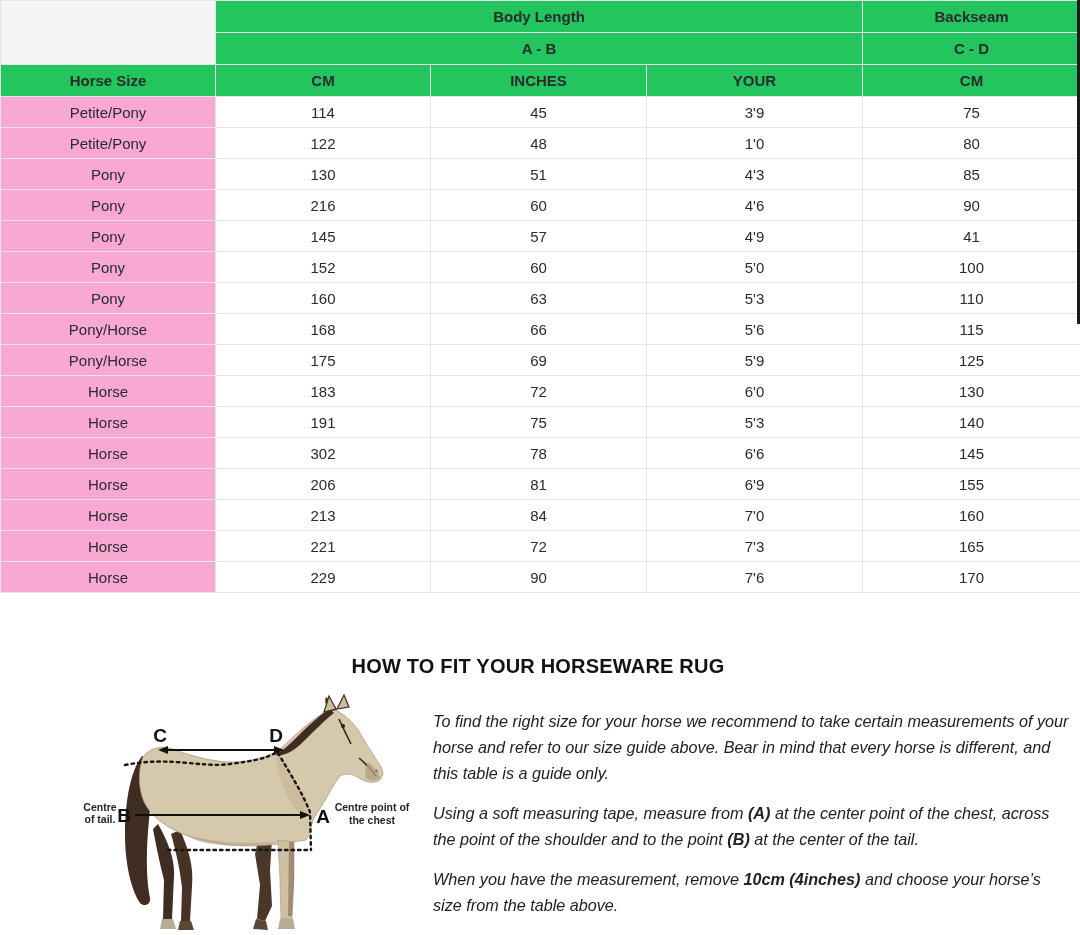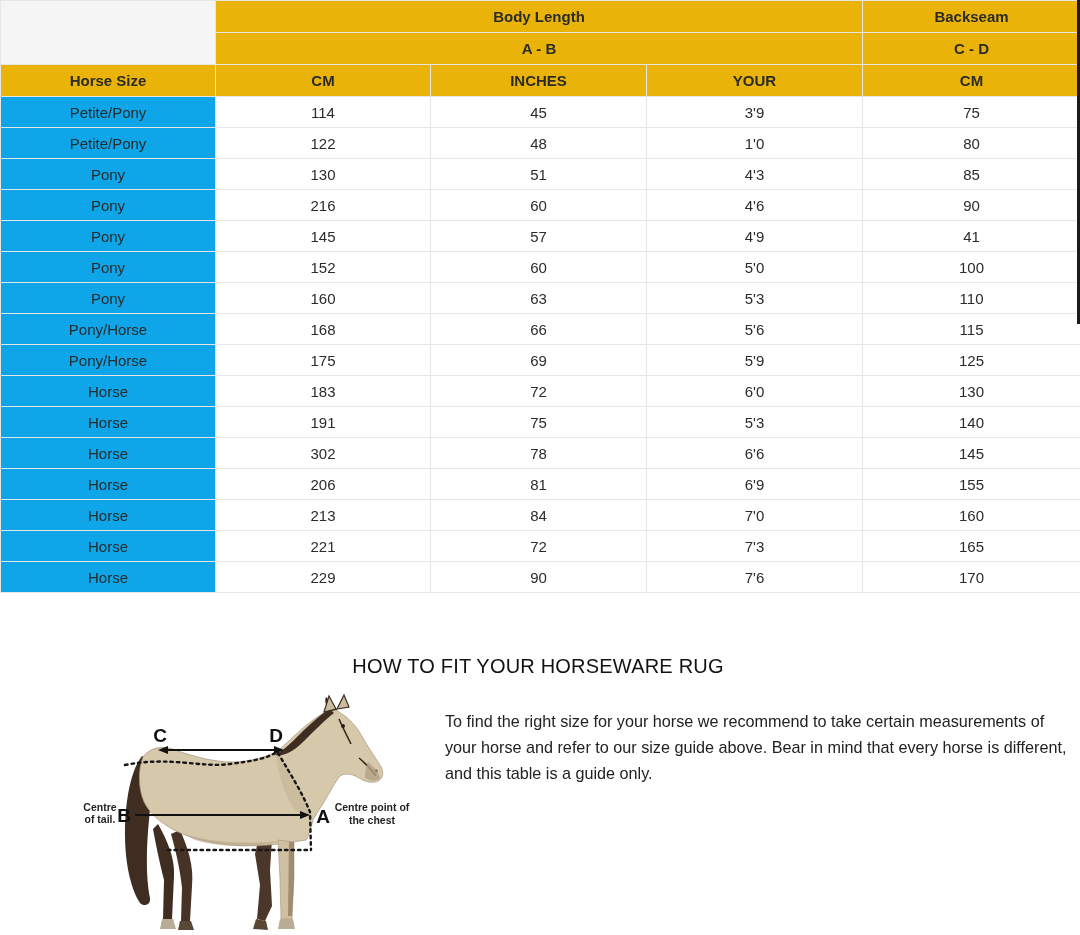--- a/index.html
+++ b/index.html
@@ -10,37 +10,37 @@
   }
   
   table.size-chart {
     position:absolute; top:0; left:0; width:1080px;
     border-collapse:collapse; table-layout:fixed; font-size:15px;
   }
   table.size-chart th, table.size-chart td {
     border:1px solid #e6e6e6; text-align:center; vertical-align:middle;
     padding:0; color:#2b2b2b;
   }
-  table.size-chart thead th { background:#eab308; font-weight:700; height:32px; }
+  table.size-chart thead th { background:#22c55e; font-weight:700; height:32px; }
   table.size-chart thead td.corner { background:#f5f5f5; }
   table.size-chart tbody td { height:31px; background:#ffffff; font-weight:400; }
-  table.size-chart tbody td:first-child { background:#0ea5e9; }
+  table.size-chart tbody td:first-child { background:#f9a8d4; }
   .edge-bar {
     position:absolute; top:0; right:0; width:3px; height:324px; background:#1b1b1b;
   }
   
   .guide-heading {
     position:absolute; top:655px; left:0; width:1076px; text-align:center;
-    font-size:20px; font-weight:400; letter-spacing:.2px; color:#121212;
+    font-size:20px; font-weight:700; letter-spacing:.2px; color:#121212;
   }
   .guide-text {
     position:absolute; top:708px; left:433px; width:636px;
     font-size:16.2px; line-height:26px; color:#222;
   }
-  .guide-text p { margin:0 0 14px 12px; }
+  .guide-text p { margin:0 0 14px 0;font-style:italic; }
   .guide-text strong { font-weight:700; }
   .diagram {
     position:absolute; top:690px; left:80px; width:340px; height:245px;
   }
   .diagram svg { display:block; width:340px; height:245px; }
   .anno-letter { font-family:"Liberation Sans", sans-serif; font-size:19px; font-weight:800; fill:#111; }
   .anno-caption { font-family:"Liberation Sans", sans-serif; font-size:10.5px; font-weight:700; fill:#242424; }
 </style>
 </head>
 <body>
@@ -242,15 +242,17 @@
 
       <text class="anno-caption" x="20" y="121" text-anchor="middle">Centre</text>
       <text class="anno-caption" x="20" y="133" text-anchor="middle">of tail.</text>
       <text class="anno-caption" x="292" y="121" text-anchor="middle">Centre point of</text>
       <text class="anno-caption" x="292" y="134" text-anchor="middle">the chest</text>
     </svg>
   </div>
 
   <div class="guide-text">
     <p>To find the right size for your horse we recommend to take certain measurements of your horse and refer to our size guide above. Bear in mind that every horse is different, and this table is a guide only.</p>
+    <p><span>Using a soft measuring tape, measure from </span><strong>(A)</strong><span> at the center point of the chest, across the point of the shoulder and to the point </span><strong>(B)</strong><span> at the center of the tail.</span></p>
+    <p><span>When you have the measurement, remove </span><strong>10cm (4inches)</strong><span> and choose your horse’s size from the table above.</span></p>
   </div>
 
 </div>
 
 </body></html>

